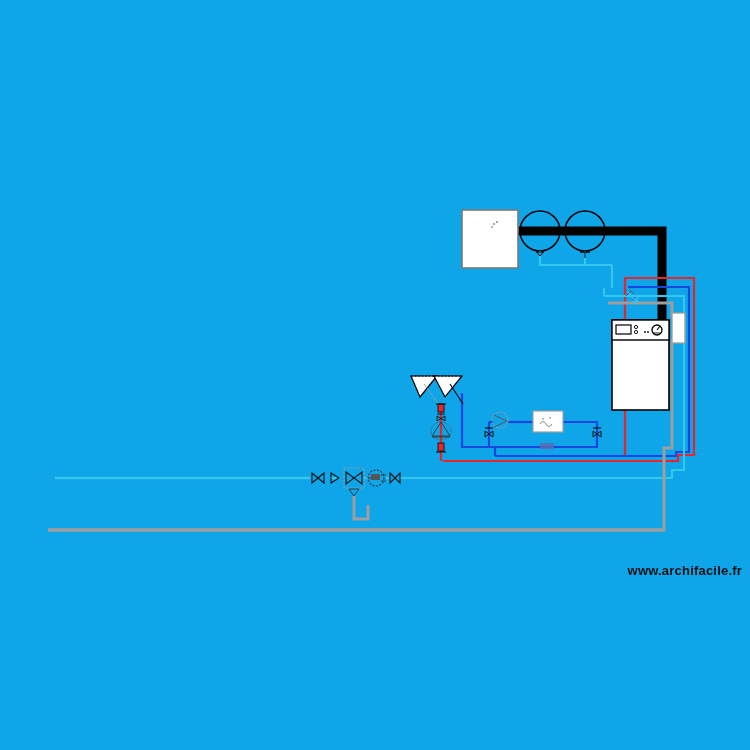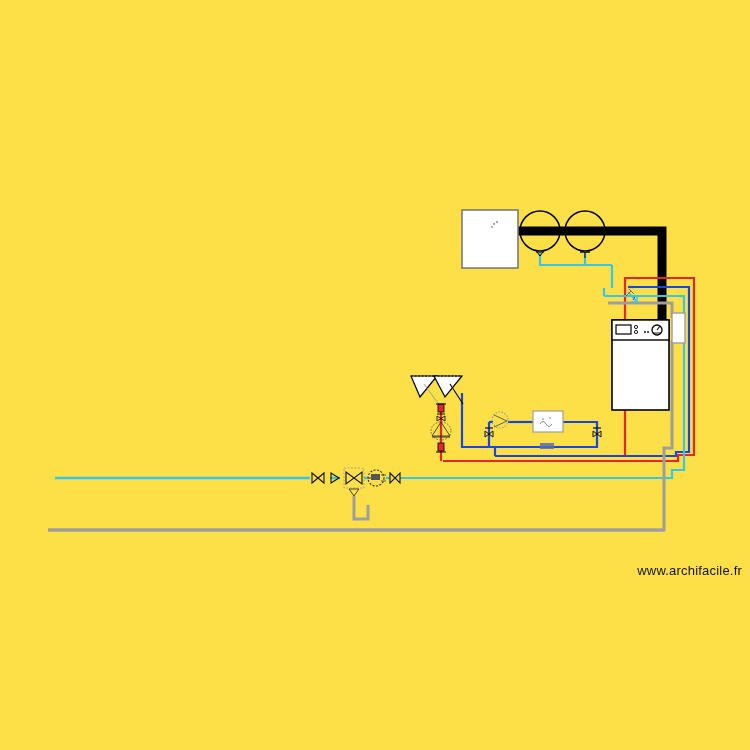--- a/index.html
+++ b/index.html
@@ -7,22 +7,23 @@
     padding: 0;
     background: #ffffff;
   }
   body {
     font-family: "Liberation Sans", sans-serif;
   }
   #canvas {
     position: relative;
     width: 750px;
     height: 750px;
-    background: #fde047;
+    background: #0ea5e9;
     overflow: hidden;
+    font-weight: bold;
   }
   #diagram-svg {
     position: absolute;
     left: 0;
     top: 0;
     width: 750px;
     height: 750px;
     display: block;
   }
   .watermark {

